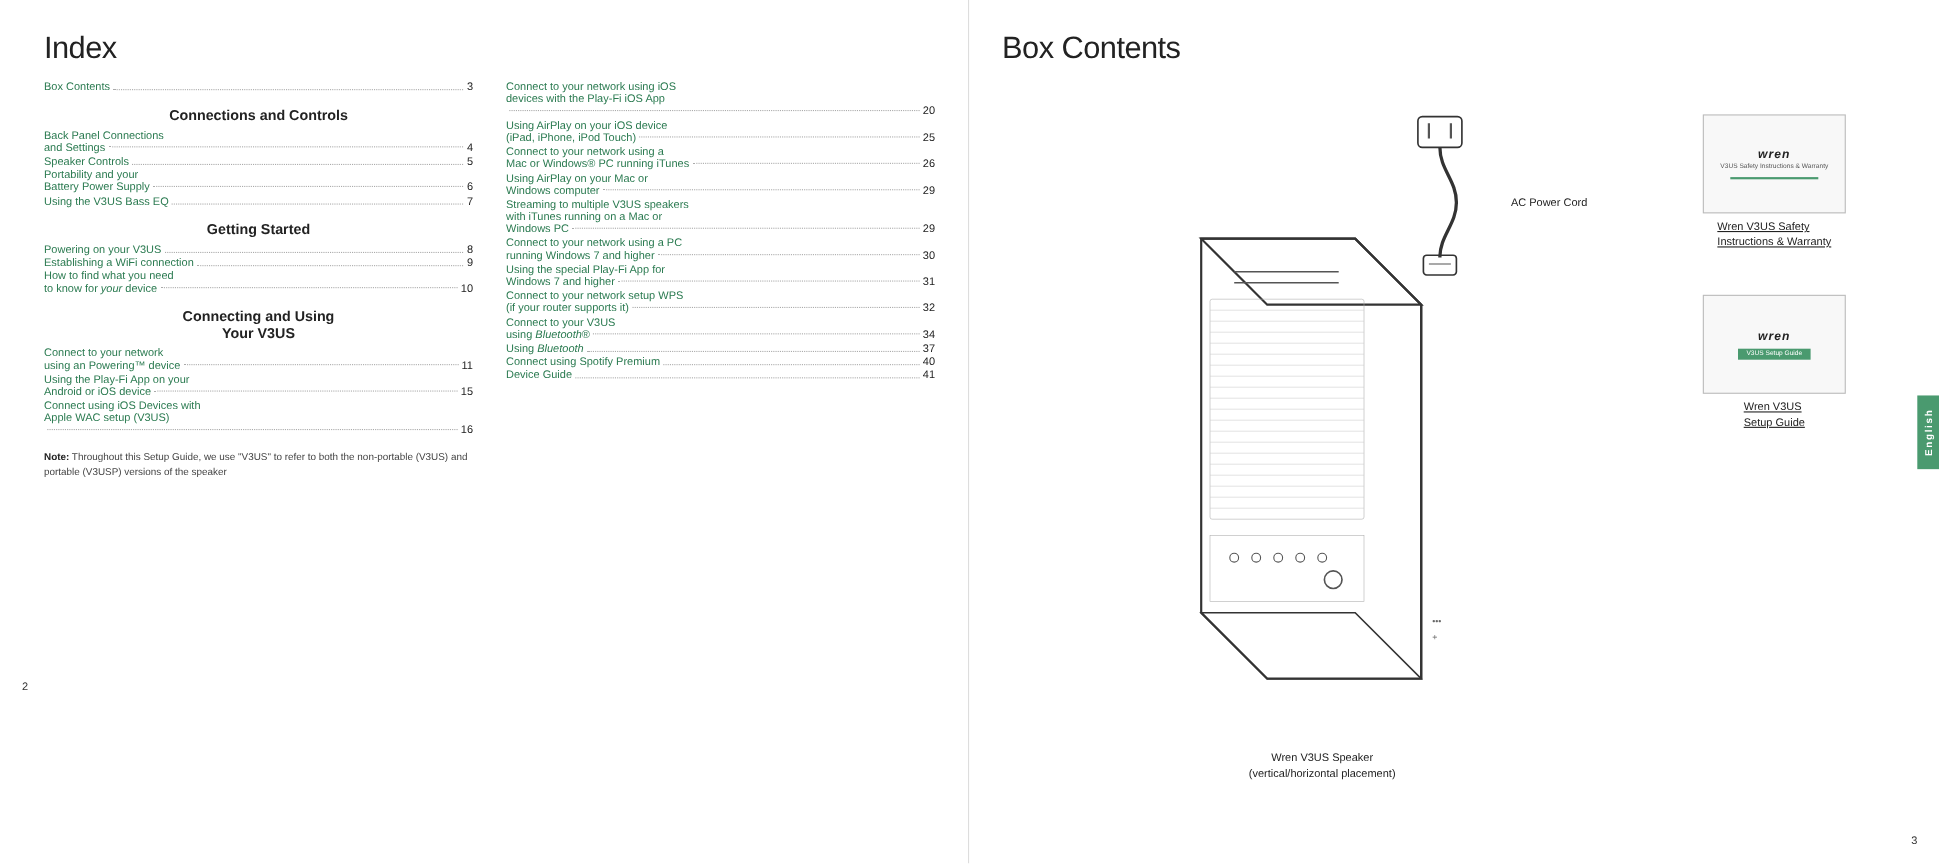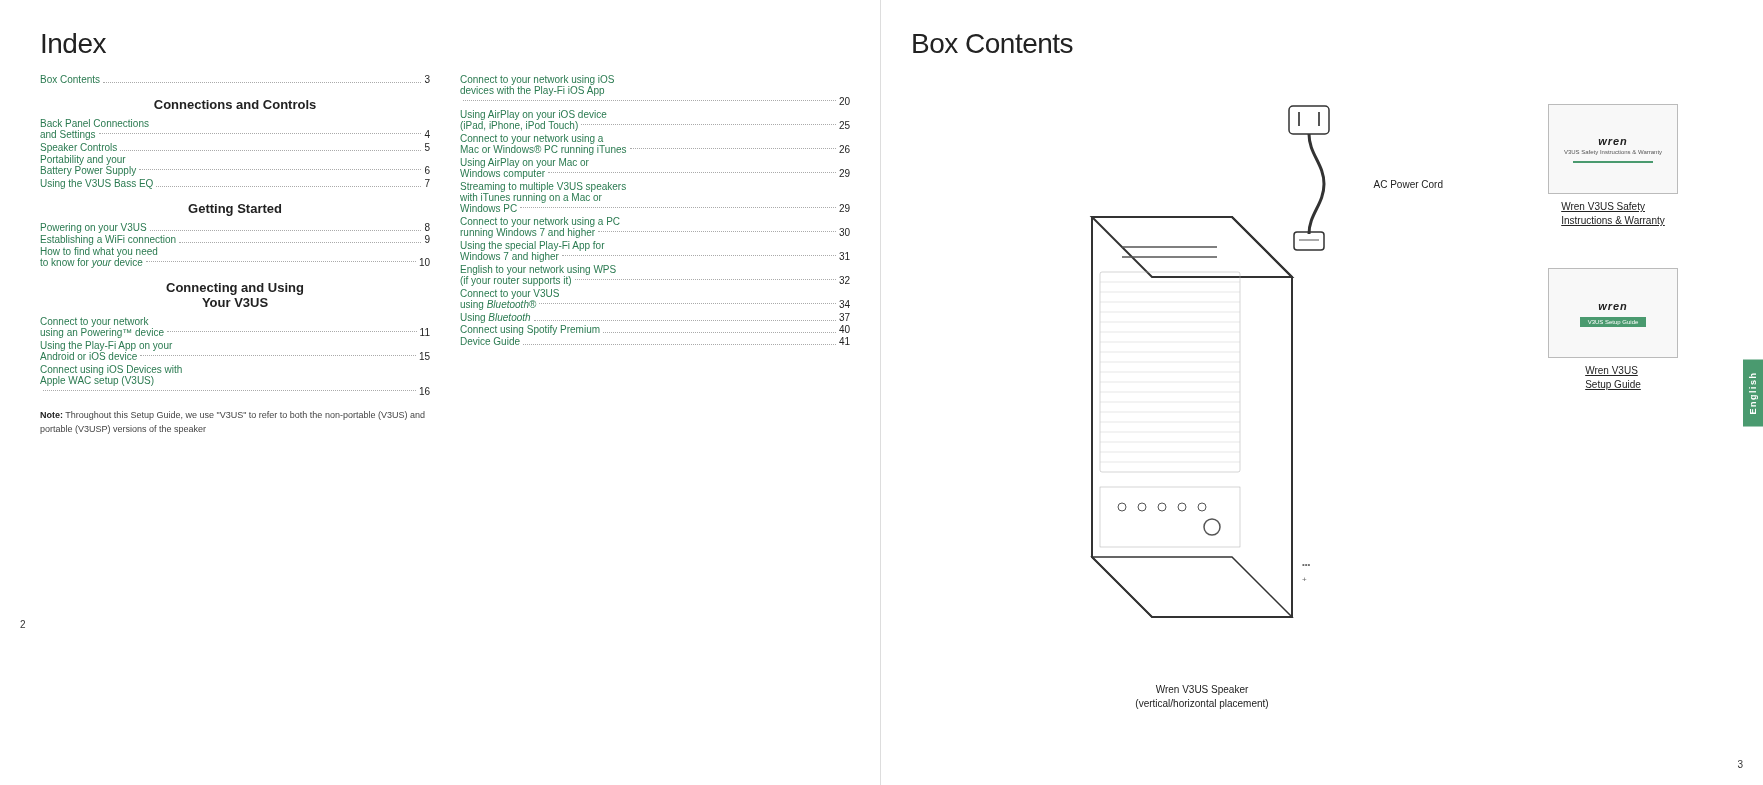--- a/index.html
+++ b/index.html
@@ -362,21 +362,21 @@
       <div class="entry-multi">
         <span class="entry-label">Using the special Play-Fi App for</span>
         <div class="entry-row">
           <span class="entry-label">Windows 7 and higher</span>
           <span class="entry-dots"></span>
           <span class="entry-num">31</span>
         </div>
       </div>
 
       <div class="entry-multi">
-        <span class="entry-label">English to your network using WPS</span>
+        <span class="entry-label">Connect to your network setup WPS</span>
         <div class="entry-row">
           <span class="entry-label">(if your router supports it)</span>
           <span class="entry-dots"></span>
           <span class="entry-num">32</span>
         </div>
       </div>
 
       <div class="entry-multi">
         <span class="entry-label">Connect to your V3US</span>
         <div class="entry-row">

